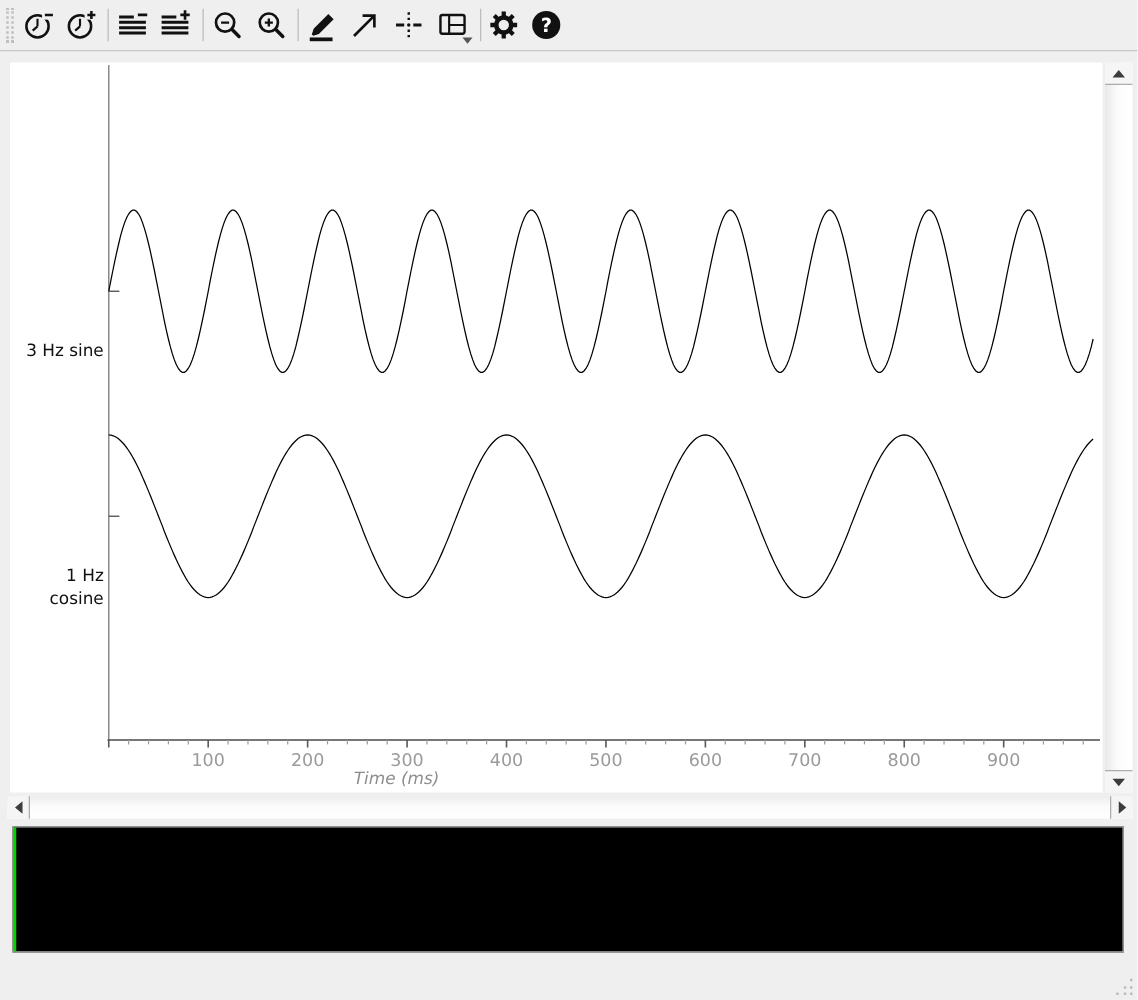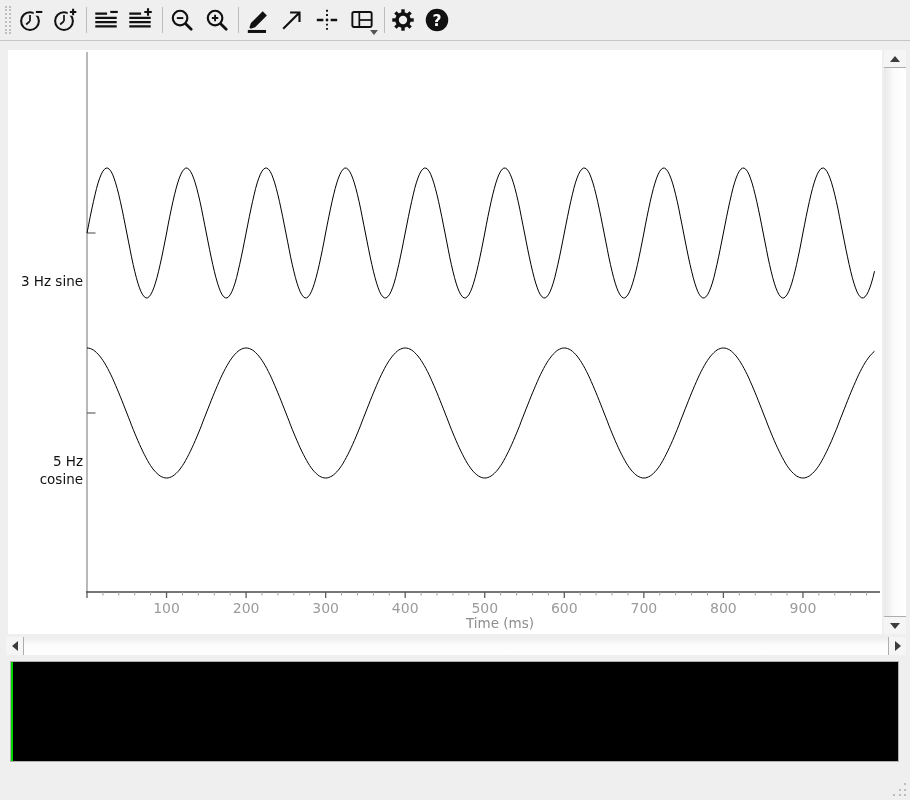--- a/index.html
+++ b/index.html
@@ -15,22 +15,22 @@
              display: flex; align-items: center; justify-content: center; cursor: pointer; padding: 0; }
   .tb-btn svg { display: block; }
   .dd-arrow { position: absolute; width: 0; height: 0; border-left: 4px solid transparent;
               border-right: 4px solid transparent; border-top: 5px solid #555; }
 
   
   .plot-wrap { position: absolute; left: 8px; top: 50px; width: 874px; height: 584px; background: #ffffff; }
   .plot-svg  { position: absolute; left: 0; top: 0; }
   .ch-label  { position: absolute; left: 0; width: 75px; height: 18px; line-height: 18px;
                text-align: right; font-size: 13.5px; color: #111; cursor: pointer; }
-  .x-axis-label { position: absolute; left: 292px; top: 565px; width: 400px; text-align: center;
-                  font-size: 13.5px; color: #8e8e8e; }
+  .x-axis-label { position: absolute; left: 275px; top: 565px; width: 400px; 
+                  font-size: 13.5px; color: #8e8e8e; font-style: italic; }
 
   
   .vscroll { position: absolute; left: 884px; top: 50px; width: 22px; height: 584px;
              background: linear-gradient(to right, #e9e9e9, #fbfbfb 45%, #ffffff); }
   .vscroll .btn { position: absolute; left: 0; width: 22px; height: 18px; background: #f5f5f5;
                   display: flex; align-items: center; justify-content: center; cursor: pointer; }
   .vscroll .btn.up   { top: 0; border-bottom: 1px solid #adadad; }
   .vscroll .btn.down { bottom: 0; border-top: 1px solid #adadad; }
   .tri-up   { width: 0; height: 0; border-left: 5px solid transparent; border-right: 5px solid transparent;
               border-bottom: 6px solid #3c3c3c; }
@@ -261,21 +261,21 @@
       <text x="556.3" y="563" text-anchor="middle" fill="#9b9b9b" font-size="14" font-family="DejaVu Sans, sans-serif">600</text>
       <text x="635.85" y="563" text-anchor="middle" fill="#9b9b9b" font-size="14" font-family="DejaVu Sans, sans-serif">700</text>
       <text x="715.4" y="563" text-anchor="middle" fill="#9b9b9b" font-size="14" font-family="DejaVu Sans, sans-serif">800</text>
       <text x="794.9499999999999" y="563" text-anchor="middle" fill="#9b9b9b" font-size="14" font-family="DejaVu Sans, sans-serif">900</text>
       <line x1="79" y1="183" x2="87.5" y2="183" stroke="#555" stroke-width="1.1"></line>
       <polyline points="79.0,183.0 80.6,174.9 82.2,166.8 83.8,159.1 85.4,151.7 87.0,144.8 88.5,138.5 90.1,132.9 91.7,128.1 93.3,124.2 94.9,121.2 96.5,119.2 98.1,118.1 99.7,118.1 101.3,119.2 102.9,121.2 104.5,124.2 106.0,128.1 107.6,132.9 109.2,138.5 110.8,144.8 112.4,151.7 114.0,159.1 115.6,166.8 117.2,174.9 118.8,183.0 120.4,191.1 122.0,199.2 123.5,206.9 125.1,214.3 126.7,221.2 128.3,227.5 129.9,233.1 131.5,237.9 133.1,241.8 134.7,244.8 136.3,246.8 137.9,247.9 139.5,247.9 141.0,246.8 142.6,244.8 144.2,241.8 145.8,237.9 147.4,233.1 149.0,227.5 150.6,221.2 152.2,214.3 153.8,206.9 155.4,199.2 157.0,191.1 158.6,183.0 160.1,174.9 161.7,166.8 163.3,159.1 164.9,151.7 166.5,144.8 168.1,138.5 169.7,132.9 171.3,128.1 172.9,124.2 174.5,121.2 176.1,119.2 177.6,118.1 179.2,118.1 180.8,119.2 182.4,121.2 184.0,124.2 185.6,128.1 187.2,132.9 188.8,138.5 190.4,144.8 192.0,151.7 193.6,159.1 195.1,166.8 196.7,174.9 198.3,183.0 199.9,191.1 201.5,199.2 203.1,206.9 204.7,214.3 206.3,221.2 207.9,227.5 209.5,233.1 211.1,237.9 212.6,241.8 214.2,244.8 215.8,246.8 217.4,247.9 219.0,247.9 220.6,246.8 222.2,244.8 223.8,241.8 225.4,237.9 227.0,233.1 228.6,227.5 230.1,221.2 231.7,214.3 233.3,206.9 234.9,199.2 236.5,191.1 238.1,183.0 239.7,174.9 241.3,166.8 242.9,159.1 244.5,151.7 246.1,144.8 247.6,138.5 249.2,132.9 250.8,128.1 252.4,124.2 254.0,121.2 255.6,119.2 257.2,118.1 258.8,118.1 260.4,119.2 262.0,121.2 263.6,124.2 265.1,128.1 266.7,132.9 268.3,138.5 269.9,144.8 271.5,151.7 273.1,159.1 274.7,166.8 276.3,174.9 277.9,183.0 279.5,191.1 281.1,199.2 282.6,206.9 284.2,214.3 285.8,221.2 287.4,227.5 289.0,233.1 290.6,237.9 292.2,241.8 293.8,244.8 295.4,246.8 297.0,247.9 298.6,247.9 300.1,246.8 301.7,244.8 303.3,241.8 304.9,237.9 306.5,233.1 308.1,227.5 309.7,221.2 311.3,214.3 312.9,206.9 314.5,199.2 316.1,191.1 317.6,183.0 319.2,174.9 320.8,166.8 322.4,159.1 324.0,151.7 325.6,144.8 327.2,138.5 328.8,132.9 330.4,128.1 332.0,124.2 333.6,121.2 335.2,119.2 336.7,118.1 338.3,118.1 339.9,119.2 341.5,121.2 343.1,124.2 344.7,128.1 346.3,132.9 347.9,138.5 349.5,144.8 351.1,151.7 352.7,159.1 354.2,166.8 355.8,174.9 357.4,183.0 359.0,191.1 360.6,199.2 362.2,206.9 363.8,214.3 365.4,221.2 367.0,227.5 368.6,233.1 370.2,237.9 371.7,241.8 373.3,244.8 374.9,246.8 376.5,247.9 378.1,247.9 379.7,246.8 381.3,244.8 382.9,241.8 384.5,237.9 386.1,233.1 387.7,227.5 389.2,221.2 390.8,214.3 392.4,206.9 394.0,199.2 395.6,191.1 397.2,183.0 398.8,174.9 400.4,166.8 402.0,159.1 403.6,151.7 405.2,144.8 406.7,138.5 408.3,132.9 409.9,128.1 411.5,124.2 413.1,121.2 414.7,119.2 416.3,118.1 417.9,118.1 419.5,119.2 421.1,121.2 422.7,124.2 424.2,128.1 425.8,132.9 427.4,138.5 429.0,144.8 430.6,151.7 432.2,159.1 433.8,166.8 435.4,174.9 437.0,183.0 438.6,191.1 440.2,199.2 441.7,206.9 443.3,214.3 444.9,221.2 446.5,227.5 448.1,233.1 449.7,237.9 451.3,241.8 452.9,244.8 454.5,246.8 456.1,247.9 457.7,247.9 459.2,246.8 460.8,244.8 462.4,241.8 464.0,237.9 465.6,233.1 467.2,227.5 468.8,221.2 470.4,214.3 472.0,206.9 473.6,199.2 475.2,191.1 476.8,183.0 478.3,174.9 479.9,166.8 481.5,159.1 483.1,151.7 484.7,144.8 486.3,138.5 487.9,132.9 489.5,128.1 491.1,124.2 492.7,121.2 494.3,119.2 495.8,118.1 497.4,118.1 499.0,119.2 500.6,121.2 502.2,124.2 503.8,128.1 505.4,132.9 507.0,138.5 508.6,144.8 510.2,151.7 511.8,159.1 513.3,166.8 514.9,174.9 516.5,183.0 518.1,191.1 519.7,199.2 521.3,206.9 522.9,214.3 524.5,221.2 526.1,227.5 527.7,233.1 529.3,237.9 530.8,241.8 532.4,244.8 534.0,246.8 535.6,247.9 537.2,247.9 538.8,246.8 540.4,244.8 542.0,241.8 543.6,237.9 545.2,233.1 546.8,227.5 548.3,221.2 549.9,214.3 551.5,206.9 553.1,199.2 554.7,191.1 556.3,183.0 557.9,174.9 559.5,166.8 561.1,159.1 562.7,151.7 564.3,144.8 565.8,138.5 567.4,132.9 569.0,128.1 570.6,124.2 572.2,121.2 573.8,119.2 575.4,118.1 577.0,118.1 578.6,119.2 580.2,121.2 581.8,124.2 583.3,128.1 584.9,132.9 586.5,138.5 588.1,144.8 589.7,151.7 591.3,159.1 592.9,166.8 594.5,174.9 596.1,183.0 597.7,191.1 599.3,199.2 600.8,206.9 602.4,214.3 604.0,221.2 605.6,227.5 607.2,233.1 608.8,237.9 610.4,241.8 612.0,244.8 613.6,246.8 615.2,247.9 616.8,247.9 618.3,246.8 619.9,244.8 621.5,241.8 623.1,237.9 624.7,233.1 626.3,227.5 627.9,221.2 629.5,214.3 631.1,206.9 632.7,199.2 634.3,191.1 635.9,183.0 637.4,174.9 639.0,166.8 640.6,159.1 642.2,151.7 643.8,144.8 645.4,138.5 647.0,132.9 648.6,128.1 650.2,124.2 651.8,121.2 653.4,119.2 654.9,118.1 656.5,118.1 658.1,119.2 659.7,121.2 661.3,124.2 662.9,128.1 664.5,132.9 666.1,138.5 667.7,144.8 669.3,151.7 670.9,159.1 672.4,166.8 674.0,174.9 675.6,183.0 677.2,191.1 678.8,199.2 680.4,206.9 682.0,214.3 683.6,221.2 685.2,227.5 686.8,233.1 688.4,237.9 689.9,241.8 691.5,244.8 693.1,246.8 694.7,247.9 696.3,247.9 697.9,246.8 699.5,244.8 701.1,241.8 702.7,237.9 704.3,233.1 705.9,227.5 707.4,221.2 709.0,214.3 710.6,206.9 712.2,199.2 713.8,191.1 715.4,183.0 717.0,174.9 718.6,166.8 720.2,159.1 721.8,151.7 723.4,144.8 724.9,138.5 726.5,132.9 728.1,128.1 729.7,124.2 731.3,121.2 732.9,119.2 734.5,118.1 736.1,118.1 737.7,119.2 739.3,121.2 740.9,124.2 742.4,128.1 744.0,132.9 745.6,138.5 747.2,144.8 748.8,151.7 750.4,159.1 752.0,166.8 753.6,174.9 755.2,183.0 756.8,191.1 758.4,199.2 759.9,206.9 761.5,214.3 763.1,221.2 764.7,227.5 766.3,233.1 767.9,237.9 769.5,241.8 771.1,244.8 772.7,246.8 774.3,247.9 775.9,247.9 777.4,246.8 779.0,244.8 780.6,241.8 782.2,237.9 783.8,233.1 785.4,227.5 787.0,221.2 788.6,214.3 790.2,206.9 791.8,199.2 793.4,191.1 794.9,183.0 796.5,174.9 798.1,166.8 799.7,159.1 801.3,151.7 802.9,144.8 804.5,138.5 806.1,132.9 807.7,128.1 809.3,124.2 810.9,121.2 812.5,119.2 814.0,118.1 815.6,118.1 817.2,119.2 818.8,121.2 820.4,124.2 822.0,128.1 823.6,132.9 825.2,138.5 826.8,144.8 828.4,151.7 830.0,159.1 831.5,166.8 833.1,174.9 834.7,183.0 836.3,191.1 837.9,199.2 839.5,206.9 841.1,214.3 842.7,221.2 844.3,227.5 845.9,233.1 847.5,237.9 849.0,241.8 850.6,244.8 852.2,246.8 853.8,247.9 855.4,247.9 857.0,246.8 858.6,244.8 860.2,241.8 861.8,237.9 863.4,233.1 865.0,227.5 866.5,221.2" fill="none" stroke="#000000" stroke-width="1"></polyline>
       <line x1="79" y1="363" x2="87.5" y2="363" stroke="#555" stroke-width="1.1"></line>
       <polyline points="79.0,298.0 80.6,298.1 82.2,298.5 83.8,299.2 85.4,300.0 87.0,301.2 88.5,302.6 90.1,304.2 91.7,306.0 93.3,308.1 94.9,310.4 96.5,312.9 98.1,315.6 99.7,318.5 101.3,321.6 102.9,324.8 104.5,328.2 106.0,331.7 107.6,335.3 109.2,339.1 110.8,342.9 112.4,346.8 114.0,350.8 115.6,354.9 117.2,358.9 118.8,363.0 120.4,367.1 122.0,371.1 123.5,375.2 125.1,379.2 126.7,383.1 128.3,386.9 129.9,390.7 131.5,394.3 133.1,397.8 134.7,401.2 136.3,404.4 137.9,407.5 139.5,410.4 141.0,413.1 142.6,415.6 144.2,417.9 145.8,420.0 147.4,421.8 149.0,423.4 150.6,424.8 152.2,426.0 153.8,426.8 155.4,427.5 157.0,427.9 158.6,428.0 160.1,427.9 161.7,427.5 163.3,426.8 164.9,426.0 166.5,424.8 168.1,423.4 169.7,421.8 171.3,420.0 172.9,417.9 174.5,415.6 176.1,413.1 177.6,410.4 179.2,407.5 180.8,404.4 182.4,401.2 184.0,397.8 185.6,394.3 187.2,390.7 188.8,386.9 190.4,383.1 192.0,379.2 193.6,375.2 195.1,371.1 196.7,367.1 198.3,363.0 199.9,358.9 201.5,354.9 203.1,350.8 204.7,346.8 206.3,342.9 207.9,339.1 209.5,335.3 211.1,331.7 212.6,328.2 214.2,324.8 215.8,321.6 217.4,318.5 219.0,315.6 220.6,312.9 222.2,310.4 223.8,308.1 225.4,306.0 227.0,304.2 228.6,302.6 230.1,301.2 231.7,300.0 233.3,299.2 234.9,298.5 236.5,298.1 238.1,298.0 239.7,298.1 241.3,298.5 242.9,299.2 244.5,300.0 246.1,301.2 247.6,302.6 249.2,304.2 250.8,306.0 252.4,308.1 254.0,310.4 255.6,312.9 257.2,315.6 258.8,318.5 260.4,321.6 262.0,324.8 263.6,328.2 265.1,331.7 266.7,335.3 268.3,339.1 269.9,342.9 271.5,346.8 273.1,350.8 274.7,354.9 276.3,358.9 277.9,363.0 279.5,367.1 281.1,371.1 282.6,375.2 284.2,379.2 285.8,383.1 287.4,386.9 289.0,390.7 290.6,394.3 292.2,397.8 293.8,401.2 295.4,404.4 297.0,407.5 298.6,410.4 300.1,413.1 301.7,415.6 303.3,417.9 304.9,420.0 306.5,421.8 308.1,423.4 309.7,424.8 311.3,426.0 312.9,426.8 314.5,427.5 316.1,427.9 317.6,428.0 319.2,427.9 320.8,427.5 322.4,426.8 324.0,426.0 325.6,424.8 327.2,423.4 328.8,421.8 330.4,420.0 332.0,417.9 333.6,415.6 335.2,413.1 336.7,410.4 338.3,407.5 339.9,404.4 341.5,401.2 343.1,397.8 344.7,394.3 346.3,390.7 347.9,386.9 349.5,383.1 351.1,379.2 352.7,375.2 354.2,371.1 355.8,367.1 357.4,363.0 359.0,358.9 360.6,354.9 362.2,350.8 363.8,346.8 365.4,342.9 367.0,339.1 368.6,335.3 370.2,331.7 371.7,328.2 373.3,324.8 374.9,321.6 376.5,318.5 378.1,315.6 379.7,312.9 381.3,310.4 382.9,308.1 384.5,306.0 386.1,304.2 387.7,302.6 389.2,301.2 390.8,300.0 392.4,299.2 394.0,298.5 395.6,298.1 397.2,298.0 398.8,298.1 400.4,298.5 402.0,299.2 403.6,300.0 405.2,301.2 406.7,302.6 408.3,304.2 409.9,306.0 411.5,308.1 413.1,310.4 414.7,312.9 416.3,315.6 417.9,318.5 419.5,321.6 421.1,324.8 422.7,328.2 424.2,331.7 425.8,335.3 427.4,339.1 429.0,342.9 430.6,346.8 432.2,350.8 433.8,354.9 435.4,358.9 437.0,363.0 438.6,367.1 440.2,371.1 441.7,375.2 443.3,379.2 444.9,383.1 446.5,386.9 448.1,390.7 449.7,394.3 451.3,397.8 452.9,401.2 454.5,404.4 456.1,407.5 457.7,410.4 459.2,413.1 460.8,415.6 462.4,417.9 464.0,420.0 465.6,421.8 467.2,423.4 468.8,424.8 470.4,426.0 472.0,426.8 473.6,427.5 475.2,427.9 476.8,428.0 478.3,427.9 479.9,427.5 481.5,426.8 483.1,426.0 484.7,424.8 486.3,423.4 487.9,421.8 489.5,420.0 491.1,417.9 492.7,415.6 494.3,413.1 495.8,410.4 497.4,407.5 499.0,404.4 500.6,401.2 502.2,397.8 503.8,394.3 505.4,390.7 507.0,386.9 508.6,383.1 510.2,379.2 511.8,375.2 513.3,371.1 514.9,367.1 516.5,363.0 518.1,358.9 519.7,354.9 521.3,350.8 522.9,346.8 524.5,342.9 526.1,339.1 527.7,335.3 529.3,331.7 530.8,328.2 532.4,324.8 534.0,321.6 535.6,318.5 537.2,315.6 538.8,312.9 540.4,310.4 542.0,308.1 543.6,306.0 545.2,304.2 546.8,302.6 548.3,301.2 549.9,300.0 551.5,299.2 553.1,298.5 554.7,298.1 556.3,298.0 557.9,298.1 559.5,298.5 561.1,299.2 562.7,300.0 564.3,301.2 565.8,302.6 567.4,304.2 569.0,306.0 570.6,308.1 572.2,310.4 573.8,312.9 575.4,315.6 577.0,318.5 578.6,321.6 580.2,324.8 581.8,328.2 583.3,331.7 584.9,335.3 586.5,339.1 588.1,342.9 589.7,346.8 591.3,350.8 592.9,354.9 594.5,358.9 596.1,363.0 597.7,367.1 599.3,371.1 600.8,375.2 602.4,379.2 604.0,383.1 605.6,386.9 607.2,390.7 608.8,394.3 610.4,397.8 612.0,401.2 613.6,404.4 615.2,407.5 616.8,410.4 618.3,413.1 619.9,415.6 621.5,417.9 623.1,420.0 624.7,421.8 626.3,423.4 627.9,424.8 629.5,426.0 631.1,426.8 632.7,427.5 634.3,427.9 635.9,428.0 637.4,427.9 639.0,427.5 640.6,426.8 642.2,426.0 643.8,424.8 645.4,423.4 647.0,421.8 648.6,420.0 650.2,417.9 651.8,415.6 653.4,413.1 654.9,410.4 656.5,407.5 658.1,404.4 659.7,401.2 661.3,397.8 662.9,394.3 664.5,390.7 666.1,386.9 667.7,383.1 669.3,379.2 670.9,375.2 672.4,371.1 674.0,367.1 675.6,363.0 677.2,358.9 678.8,354.9 680.4,350.8 682.0,346.8 683.6,342.9 685.2,339.1 686.8,335.3 688.4,331.7 689.9,328.2 691.5,324.8 693.1,321.6 694.7,318.5 696.3,315.6 697.9,312.9 699.5,310.4 701.1,308.1 702.7,306.0 704.3,304.2 705.9,302.6 707.4,301.2 709.0,300.0 710.6,299.2 712.2,298.5 713.8,298.1 715.4,298.0 717.0,298.1 718.6,298.5 720.2,299.2 721.8,300.0 723.4,301.2 724.9,302.6 726.5,304.2 728.1,306.0 729.7,308.1 731.3,310.4 732.9,312.9 734.5,315.6 736.1,318.5 737.7,321.6 739.3,324.8 740.9,328.2 742.4,331.7 744.0,335.3 745.6,339.1 747.2,342.9 748.8,346.8 750.4,350.8 752.0,354.9 753.6,358.9 755.2,363.0 756.8,367.1 758.4,371.1 759.9,375.2 761.5,379.2 763.1,383.1 764.7,386.9 766.3,390.7 767.9,394.3 769.5,397.8 771.1,401.2 772.7,404.4 774.3,407.5 775.9,410.4 777.4,413.1 779.0,415.6 780.6,417.9 782.2,420.0 783.8,421.8 785.4,423.4 787.0,424.8 788.6,426.0 790.2,426.8 791.8,427.5 793.4,427.9 794.9,428.0 796.5,427.9 798.1,427.5 799.7,426.8 801.3,426.0 802.9,424.8 804.5,423.4 806.1,421.8 807.7,420.0 809.3,417.9 810.9,415.6 812.5,413.1 814.0,410.4 815.6,407.5 817.2,404.4 818.8,401.2 820.4,397.8 822.0,394.3 823.6,390.7 825.2,386.9 826.8,383.1 828.4,379.2 830.0,375.2 831.5,371.1 833.1,367.1 834.7,363.0 836.3,358.9 837.9,354.9 839.5,350.8 841.1,346.8 842.7,342.9 844.3,339.1 845.9,335.3 847.5,331.7 849.0,328.2 850.6,324.8 852.2,321.6 853.8,318.5 855.4,315.6 857.0,312.9 858.6,310.4 860.2,308.1 861.8,306.0 863.4,304.2 865.0,302.6 866.5,301.2" fill="none" stroke="#000000" stroke-width="1"></polyline>
     </svg>
   <div class="ch-label" style="top:222px">3 Hz sine</div>
-  <div class="ch-label" style="top:402px">5 Hz cosine</div>
+  <div class="ch-label" style="top:402px">1 Hz cosine</div>
   <div class="x-axis-label">Time (ms)</div>
 </div>
 
 <div class="vscroll">
   <div class="btn up">
     <span class="tri-up"></span>
   </div>
   <div class="btn down">
     <span class="tri-down"></span>
   </div>

